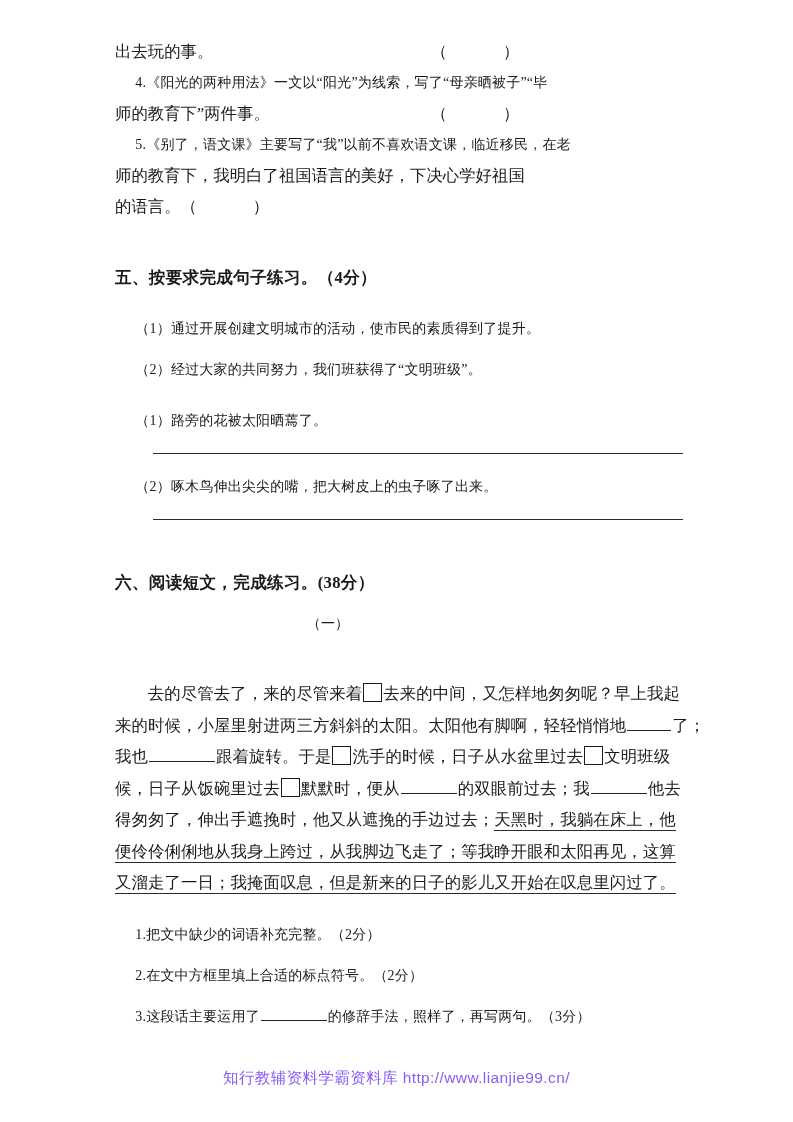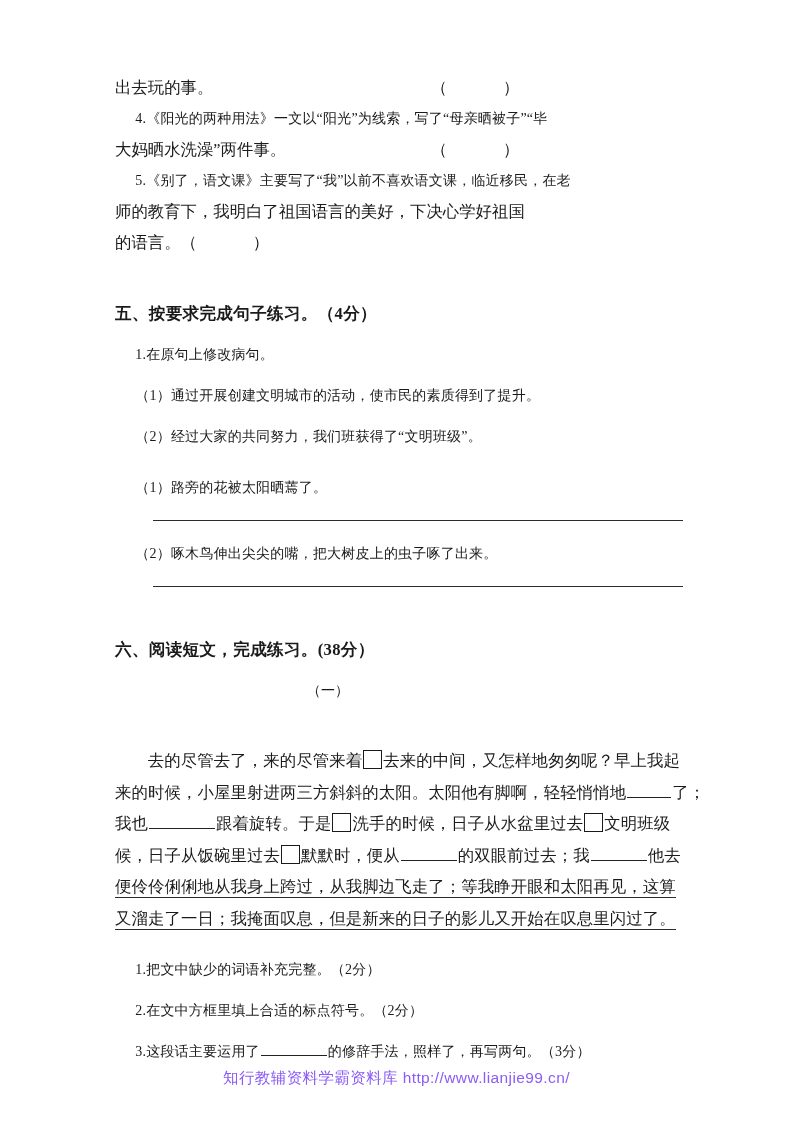--- a/index.html
+++ b/index.html
@@ -15,21 +15,21 @@
     color: #1a1a1a;
     overflow: hidden;
   }
 
   .page {
     position: absolute;
     left: 0; top: 0;
     width: 652px;
     height: 1122px;
     box-sizing: border-box;
-    padding: 72px 111px 0 115px;
+    padding: 36px 111px 0 115px;
   }
 
   
   .line {
     font-size: 14px;
     line-height: 31px;
     letter-spacing: 0.2px;
     white-space: nowrap;
     position: relative;
   }
@@ -133,37 +133,36 @@
 <div class="page">
 
   <div class="judge-row">
     <span>出去玩的事。</span>
     <span class="paren">（　）</span>
   </div>
 
   <div class="line indent1">4.《阳光的两种用法》一文以“阳光”为线索，写了“母亲晒被子”“毕</div>
 
   <div class="judge-row">
-    <span>大妈晒水洗澡”两件事。</span>
+    <span>师的教育下”两件事。</span>
     <span class="paren">（　）</span>
   </div>
 
   <div class="line indent1">5.《别了，语文课》主要写了“我”以前不喜欢语文课，临近移民，在老</div>
 
   <div class="judge-row">
     <span>师的教育下，我明白了祖国语言的美好，下决心学好祖国的语言。</span><span class="paren-inline">（　）</span>
   </div>
 
   <div class="gap-xl"></div>
 
   <div class="sec-head">五、按要求完成句子练习。（4分）</div>
 
   <div class="gap-sm"></div>
 
-  <div class="line indent1">1.在原句上修改病句。</div>
 
   <div class="gap-sm"></div>
 
   <div class="line indent1">（1）通过开展创建文明城市的活动，使市民的素质得到了提升。</div>
 
   <div class="gap-sm"></div>
 
   <div class="line indent1">（2）经过大家的共同努力，我们班获得了“文明班级”。</div>
 
   <div class="gap-sm"></div>
@@ -199,20 +198,23 @@
     </div>
 
     <div class="prow">
       <span>我也</span><span class="blank w-lg"></span><span>跟着旋转。于是</span><span class="pbox"></span><span>洗手的时候，日子从水盆里过去</span><span class="pbox"></span><span>文明班级</span>
     </div>
 
     <div class="prow">
       <span>候，日子从饭碗里过去</span><span class="pbox"></span><span>默默时，便从</span><span class="blank w-md"></span><span>的双眼前过去；我</span><span class="blank w-md"></span><span>他去</span>
     </div>
 
+    <div class="prow">
+      <span>得匆匆了，伸出手遮挽时，他又从遮挽的手边过去；</span><span class="uline">天黑时，我躺在床上，他</span>
+    </div>
 
     <div class="prow">
       <span class="uline">便伶伶俐俐地从我身上跨过，从我脚边飞走了；等我睁开眼和太阳再见，这算</span>
     </div>
 
     <div class="prow">
       <span class="uline">又溜走了一日；我掩面叹息，但是新来的日子的影儿又开始在叹息里闪过了。</span>
     </div>
   </div>
 

